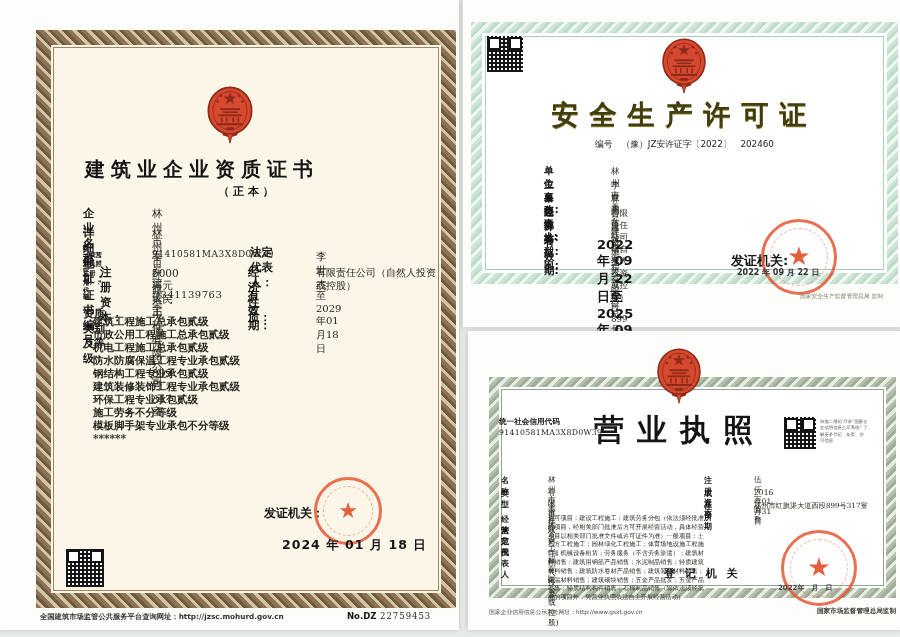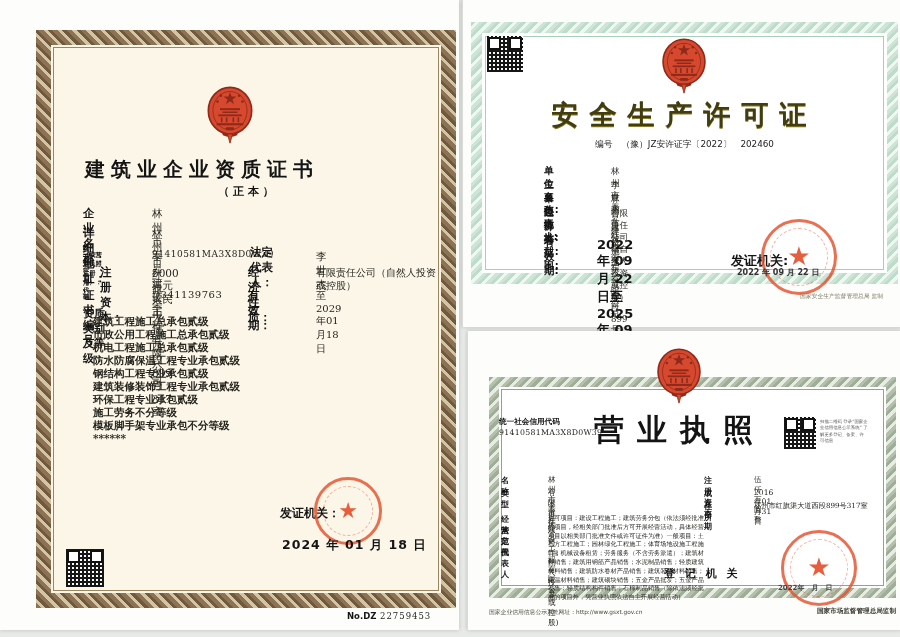--- a/index.html
+++ b/index.html
@@ -102,28 +102,29 @@
       <div>机电工程施工总承包贰级</div>
       <div>防水防腐保温工程专业承包贰级</div>
       <div>钢结构工程专业承包贰级</div>
       <div>建筑装修装饰工程专业承包贰级</div>
       <div>环保工程专业承包贰级</div>
       <div>施工劳务不分等级</div>
       <div>模板脚手架专业承包不分等级</div>
       <div>******</div>
     </div>
 
-    <span class="abs lbl" style="left:280px;top:505px;font-size:12px;">发证机关：</span>
+    <span class="abs lbl" style="left:264px;top:505px;font-size:12px;">发证机关：</span>
     <div class="abs seal" style="left:314px;top:477px;width:62px;height:62px;">
         <span class="st" style="font-size:22px;">★</span>
       </div>
     <span class="abs lbl" style="left:282px;top:537px;font-size:12.5px;letter-spacing:1px;">2024 年 01 月 18 日</span>
 
     <div class="abs qr" style="left:66px;top:549px;width:38px;height:38px;"></div>
 
+    <span class="abs" style="left:40px;top:612px;font-size:7.3px;font-weight:600;color:#333;">全国建筑市场监管公共服务平台查询网址：http://jzsc.mohurd.gov.cn</span>
     <span class="abs lbl" style="left:347px;top:611px;font-size:8.5px;">No.DZ</span>
     <span class="abs val" style="left:380px;top:611px;font-size:8.5px;letter-spacing:1px;">22759453</span>
   </div>
 
   <div class="page" style="left:462px;top:0;width:438px;height:327px;border-left:1px solid #d9dbd7;">
 
     <div class="abs frame-green" style="left:8px;top:22px;width:427px;height:262px;"></div>
 
     <div class="abs qr" style="left:24px;top:36px;width:36px;height:36px;"></div>
 

